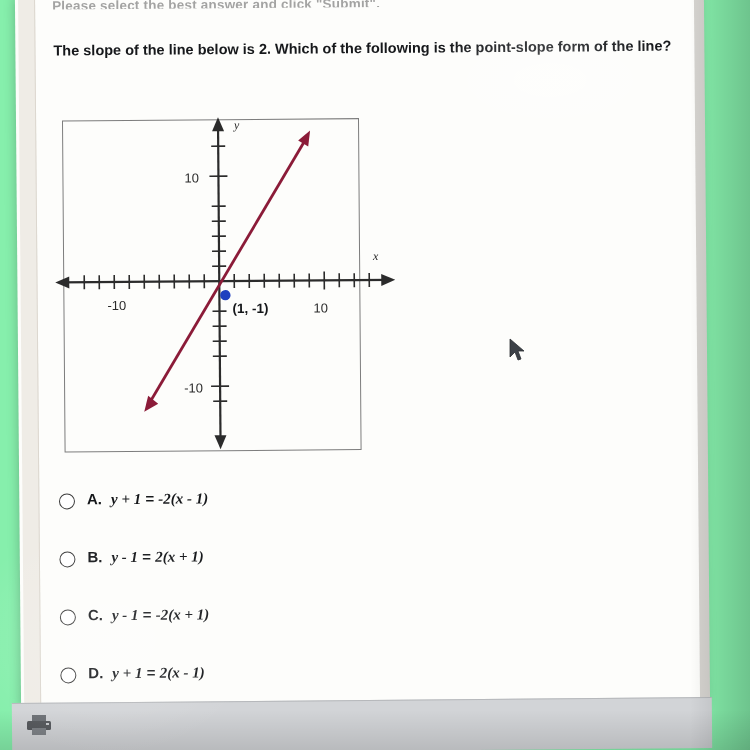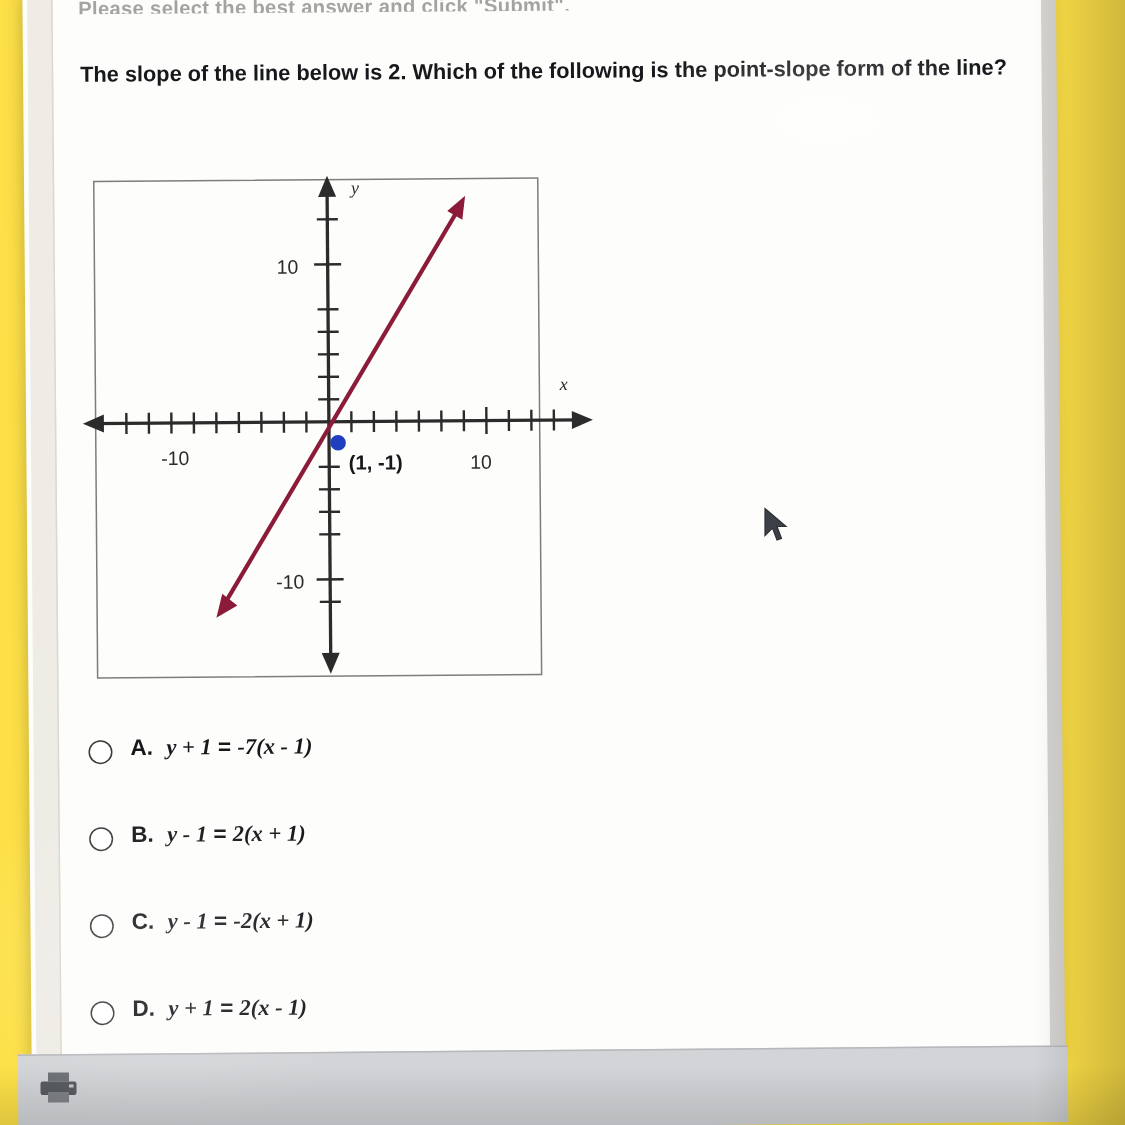--- a/index.html
+++ b/index.html
@@ -10,21 +10,21 @@
   body {
     width: 750px;
     height: 750px;
     overflow: hidden;
     font-family: "Liberation Sans", sans-serif;
   }
   #screen {
     position: relative;
     width: 750px;
     height: 750px;
-    background: #fde047;
+    background: #86efac;
     overflow: hidden;
   }
   
   .page-sheet {
     position: absolute;
     left: 18px;
     top: -6px;
     width: 684px;
     height: 712px;
     background: #fdfdfb;
@@ -263,21 +263,21 @@
       <text x="146" y="81" font-size="13" font-family="Liberation Sans, sans-serif" fill="#2b2b2b">10</text>
       <text x="144" y="291" font-size="13" font-family="Liberation Sans, sans-serif" fill="#2b2b2b">-10</text>
       <text x="193" y="212" font-size="13.5" font-weight="bold" font-family="Liberation Sans, sans-serif" fill="#15171a">(1, -1)</text>
     </svg>
 
     <div class="options">
       <div class="opt-row">
         <div class="radio"></div>
         <span class="opt-letter">A.</span>
         <span class="opt-eq">
-          <span>y + 1</span><span class="rm">&nbsp;</span><span class="rm">=</span><span class="rm">&nbsp;</span><span>-7(x - 1)</span>
+          <span>y + 1</span><span class="rm">&nbsp;</span><span class="rm">=</span><span class="rm">&nbsp;</span><span>-2(x - 1)</span>
         </span>
       </div>
       <div class="opt-row">
         <div class="radio"></div>
         <span class="opt-letter">B.</span>
         <span class="opt-eq">
           <span>y - 1</span><span class="rm">&nbsp;</span><span class="rm">=</span><span class="rm">&nbsp;</span><span>2(x + 1)</span>
         </span>
       </div>
       <div class="opt-row">

